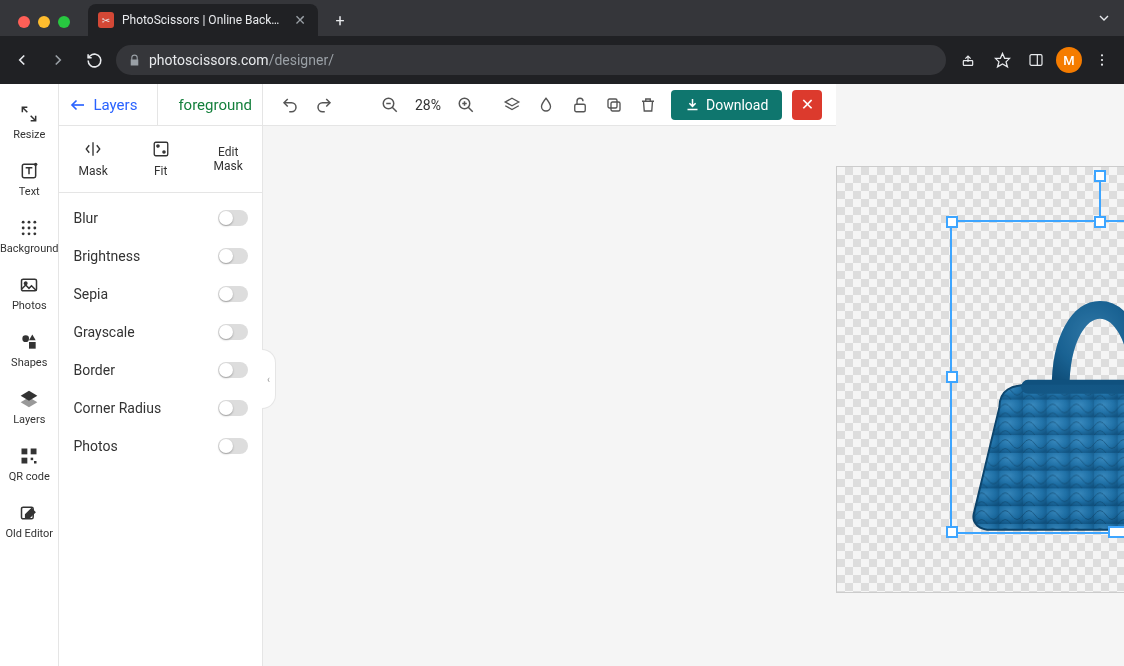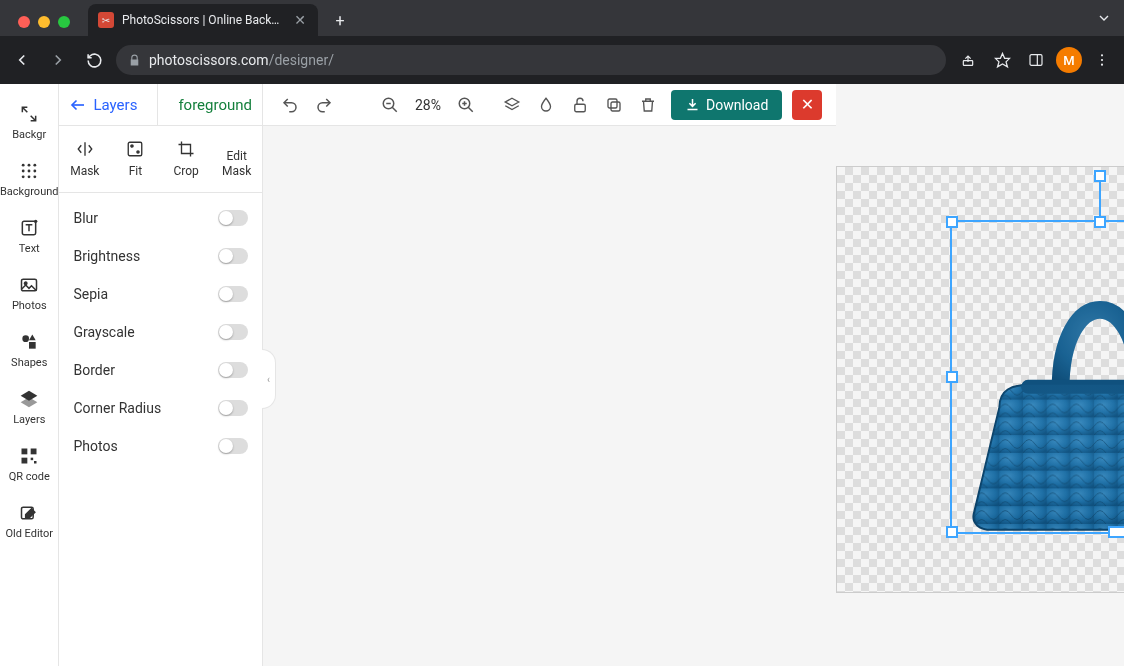--- a/index.html
+++ b/index.html
@@ -32,21 +32,21 @@
 .leftbar { width:73px; border-right:1px solid #e5e5e5; display:flex; flex-direction:column; align-items:center; padding-top:10px; }
 .lbitem { display:flex; flex-direction:column; align-items:center; gap:4px; font-size:11px; color:#333; padding:10px 0; width:100%; cursor:pointer; }
 .lbitem svg { width:20px; height:20px; }
 
 .sidepanel { width:340px; border-right:1px solid #e5e5e5; display:flex; flex-direction:column; position:relative; }
 .sphead { height:42px; border-bottom:1px solid #e5e5e5; display:flex; align-items:center; padding:0 10px; }
 .layerslink { color:#2962ff; font-size:15px; display:flex; align-items:center; gap:6px; }
 .bc { margin-left:20px; font-size:15px; color:#15803d; border-left:1px solid #e5e5e5; padding-left:20px; height:100%; display:flex; align-items:center; }
 
 .tools { display:flex; border-bottom:1px solid #e5e5e5; }
-.tool { flex:1; display:flex; flex-direction:column; align-items:center; justify-content:flex-end; gap:6px; font-size:12px; color:#333; padding:14px 0; cursor:pointer; }
+.tool { flex:1; display:flex; flex-direction:column; align-items:center; justify-content:center; gap:6px; font-size:12px; color:#333; padding:14px 0; cursor:pointer; }
 .tool svg { width:18px; height:18px; }
 .tool.mask { line-height:1.2; text-align:center; }
 
 .togglelist { padding: 6px 14px; }
 .trow { display:flex; align-items:center; justify-content:space-between; height:38px; font-size:14px; color:#333; }
 .switch { width:30px; height:16px; background:#ddd; border-radius:10px; position:relative; cursor:pointer; }
 .switch::after { content:""; position:absolute; left:1px; top:1px; width:14px; height:14px; background:#fff; border-radius:50%; box-shadow:0 1px 2px rgba(0,0,0,.3); }
 
 .collapser { position:absolute; right:-14px; top:50%; transform:translateY(-50%); width:14px; height:60px; background:#fff; border:1px solid #e5e5e5; border-left:none; border-radius:0 30px 30px 0; display:flex; align-items:center; justify-content:center; color:#999; font-size:10px; cursor:pointer; }
 
@@ -156,46 +156,46 @@
   </div>
 </div>
 
 <div class="app">
 
   <div class="leftbar">
     <div class="lbitem">
       <svg viewBox="0 0 24 24" fill="none" stroke="#333" stroke-width="1.8">
           <path d="M4 10V4h6M20 14v6h-6M4 4l6 6M20 20l-6-6"></path>
         </svg>
-      <span>Backgr</span>
+      <span>Resize</span>
+    </div>
+    <div class="lbitem">
+      <svg viewBox="0 0 24 24" fill="none" stroke="#333" stroke-width="1.8">
+          <rect x="4" y="4" width="16" height="16" rx="2"></rect>
+          <path d="M8 8h8M12 8v8"></path>
+          <circle cx="20" cy="4" r="2" fill="#333" stroke="none"></circle>
+        </svg>
+      <span>Text</span>
     </div>
     <div class="lbitem">
       <svg viewBox="0 0 24 24" fill="#333">
           <circle cx="5" cy="5" r="1.7"></circle>
           <circle cx="12" cy="5" r="1.7"></circle>
           <circle cx="19" cy="5" r="1.7"></circle>
           <circle cx="5" cy="12" r="1.7"></circle>
           <circle cx="12" cy="12" r="1.7"></circle>
           <circle cx="19" cy="12" r="1.7"></circle>
           <circle cx="5" cy="19" r="1.7"></circle>
           <circle cx="12" cy="19" r="1.7"></circle>
           <circle cx="19" cy="19" r="1.7"></circle>
         </svg>
       <span>Background</span>
     </div>
     <div class="lbitem">
       <svg viewBox="0 0 24 24" fill="none" stroke="#333" stroke-width="1.8">
-          <rect x="4" y="4" width="16" height="16" rx="2"></rect>
-          <path d="M8 8h8M12 8v8"></path>
-          <circle cx="20" cy="4" r="2" fill="#333" stroke="none"></circle>
-        </svg>
-      <span>Text</span>
-    </div>
-    <div class="lbitem">
-      <svg viewBox="0 0 24 24" fill="none" stroke="#333" stroke-width="1.8">
           <rect x="3" y="5" width="18" height="14" rx="2"></rect>
           <circle cx="8" cy="10" r="1.5" fill="#333"></circle>
           <path d="M3 17l5-5 4 4 3-3 6 6"></path>
         </svg>
       <span>Photos</span>
     </div>
     <div class="lbitem">
       <svg viewBox="0 0 24 24" fill="#333">
           <circle cx="8" cy="8" r="4"></circle>
           <rect x="12" y="12" width="8" height="8"></rect>
@@ -248,26 +248,20 @@
           </svg>
         <span>Mask</span>
       </div>
       <div class="tool">
         <svg viewBox="0 0 24 24" fill="none" stroke="#333" stroke-width="1.8">
             <rect x="3" y="3" width="18" height="18" rx="2"></rect>
             <circle cx="8" cy="8" r="1.5" fill="#333"></circle>
             <circle cx="16" cy="16" r="1.5" fill="#333"></circle>
           </svg>
         <span>Fit</span>
-      </div>
-      <div class="tool">
-        <svg viewBox="0 0 24 24" fill="none" stroke="#333" stroke-width="1.8">
-            <path d="M6 2v16h16M2 6h16v16"></path>
-          </svg>
-        <span>Crop</span>
       </div>
       <div class="tool mask">
         <span style="white-space:pre-line">Edit
 Mask</span>
       </div>
     </div>
 
     <div class="togglelist">
       <div class="trow">
         <span>Blur</span>

